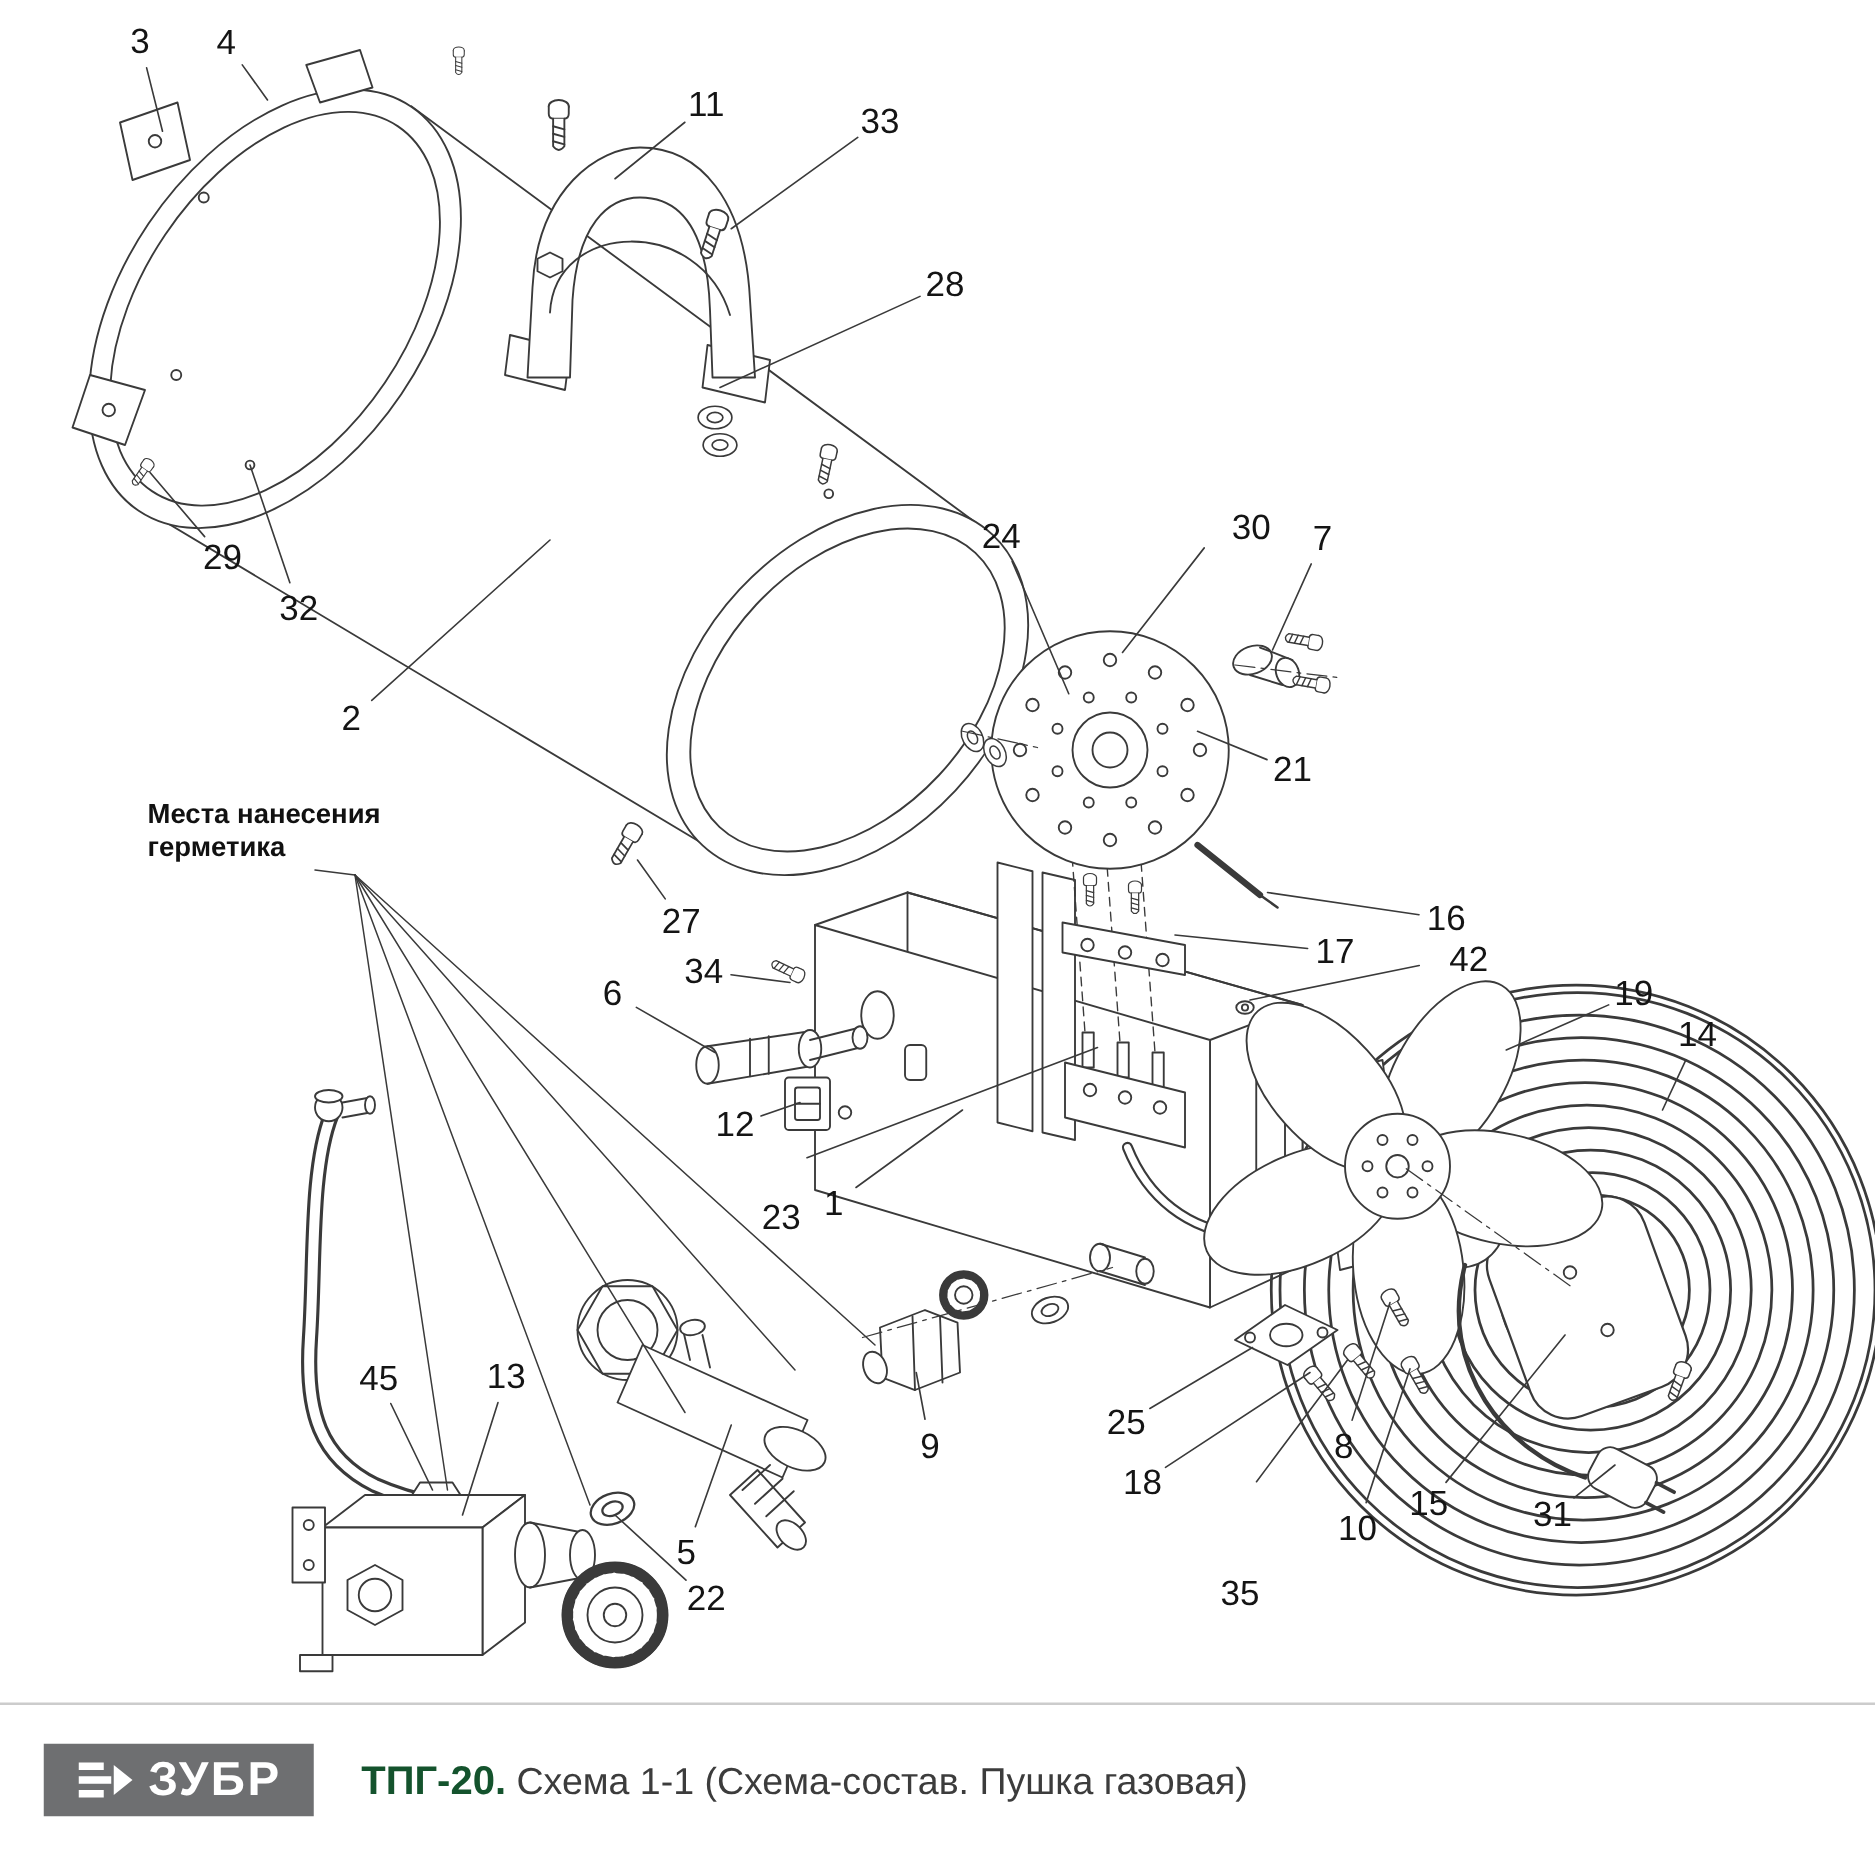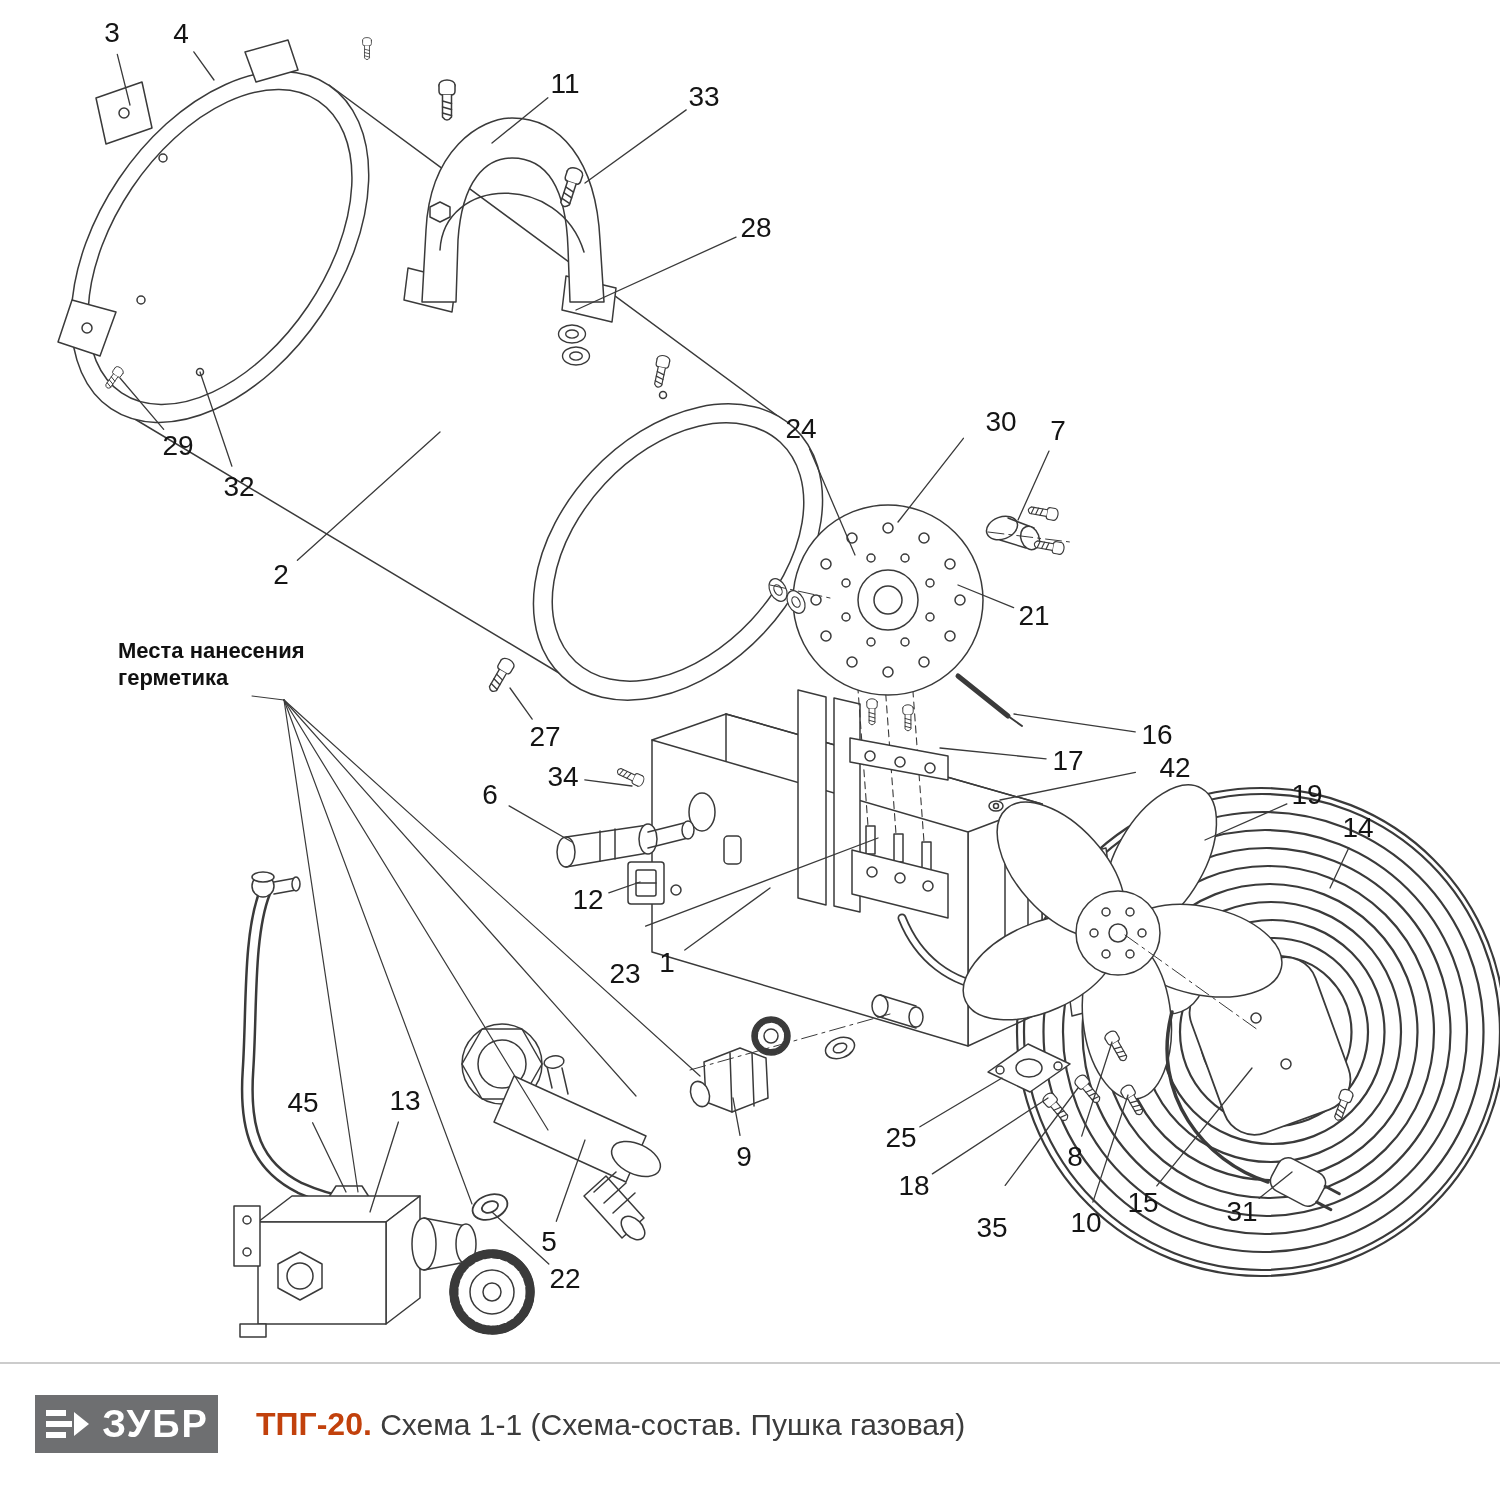--- a/index.html
+++ b/index.html
@@ -20,26 +20,26 @@
     color:#141414;
     white-space:nowrap;
   }
   #sealant-note {
     position:absolute; left:118px; top:638px; z-index:2;
     font-size:22px; font-weight:700; color:#111; line-height:1.22;
   }
   #footer-rule { position:absolute; left:0; top:1362px; width:1500px; height:2px; background:#cccccc; z-index:2; }
   #footer { position:absolute; left:35px; top:1394px; height:60px; display:flex; align-items:center; gap:38px; z-index:2; }
   #logo {
-    width:183px; height:58px; background:#6e6f71; color:#fff;
+    width:216px; height:58px; background:#6e6f71; color:#fff;
     display:flex; align-items:center; justify-content:center; gap:12px;
     font-weight:700; font-size:38px; letter-spacing:2px;
   }
   #title { font-size:30px; color:#3c3c3c; }
-  #title .model { font-weight:700; font-size:32px; color:#c2410c; }
+  #title .model { font-weight:700; font-size:32px; color:#14532d; }
 </style>
 </head>
 <body>
 
 <div id="stage">
 
 <svg id="diagram" width="1500" height="1500" viewBox="0 0 1500 1500" stroke="#3a3a3a" fill="none" stroke-width="1.5" stroke-linecap="round" stroke-linejoin="round">
   <defs>
     <g id="screw">
       <ellipse cx="0" cy="-3" rx="8" ry="5" fill="#fff"></ellipse>
@@ -411,21 +411,21 @@
       <div class="callout" style="left: 1307px; top: 795px;">19</div>
       <div class="callout" style="left: 1358px; top: 828px;">14</div>
       <div class="callout" style="left: 588px; top: 900px;">12</div>
       <div class="callout" style="left: 625px; top: 934px; margin-top: 40px;">23</div>
       <div class="callout" style="left: 667px; top: 963px;">1</div>
       <div class="callout" style="left: 303px; top: 1103px; text-align: right;">45</div>
       <div class="callout" style="left: 405px; top: 1101px;">13</div>
       <div class="callout" style="left: 744px; top: 1157px;">9</div>
       <div class="callout" style="left: 901px; top: 1138px;">25</div>
       <div class="callout" style="left: 914px; top: 1186px; text-align: center;">18</div>
-      <div class="callout" style="left: 992px; top: 1228px;">35</div>
+      <div class="callout" style="left: 992px; top: 1275px;">35</div>
       <div class="callout" style="left: 1075px; top: 1157px;">8</div>
       <div class="callout" style="left: 1086px; top: 1223px;">10</div>
       <div class="callout" style="left: 1143px; top: 1203px;">15</div>
       <div class="callout" style="left: 1242px; top: 1212px;">31</div>
       <div class="callout" style="left: 549px; top: 1242px;">5</div>
       <div class="callout" style="left: 565px; top: 1279px;">22</div>
     </div>
 
 <div id="sealant-note">
   <div>Места нанесения</div>

